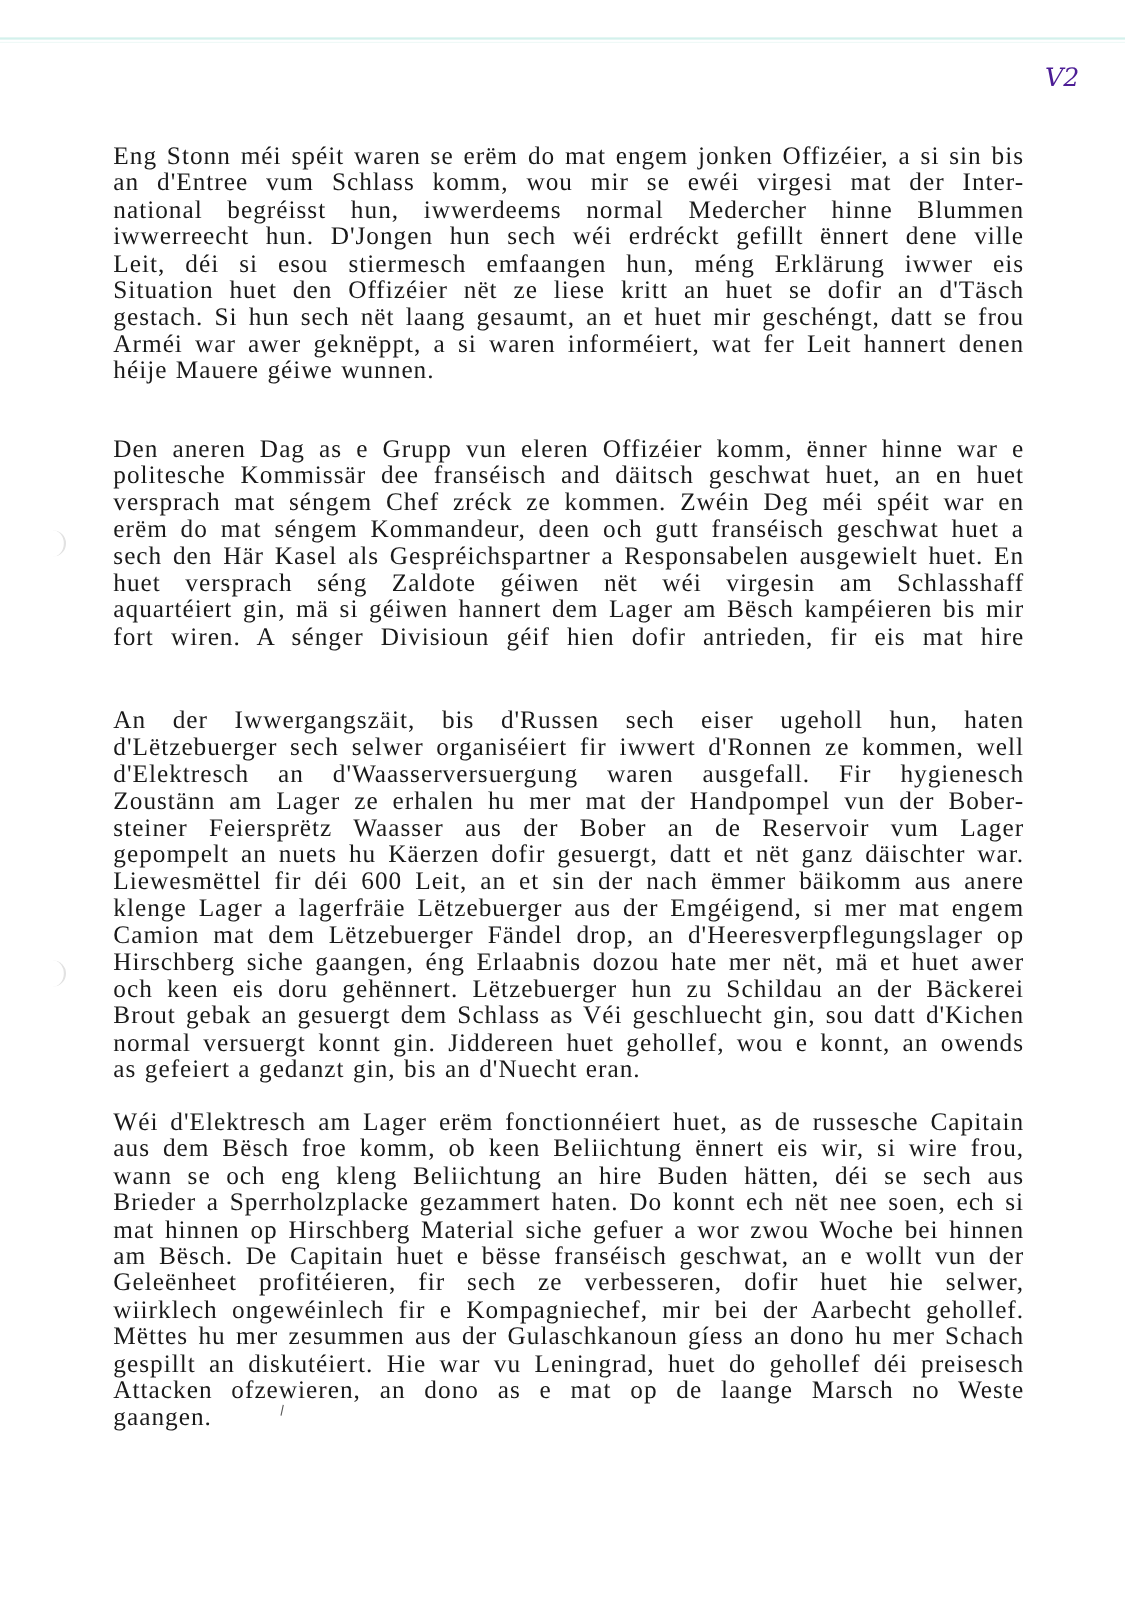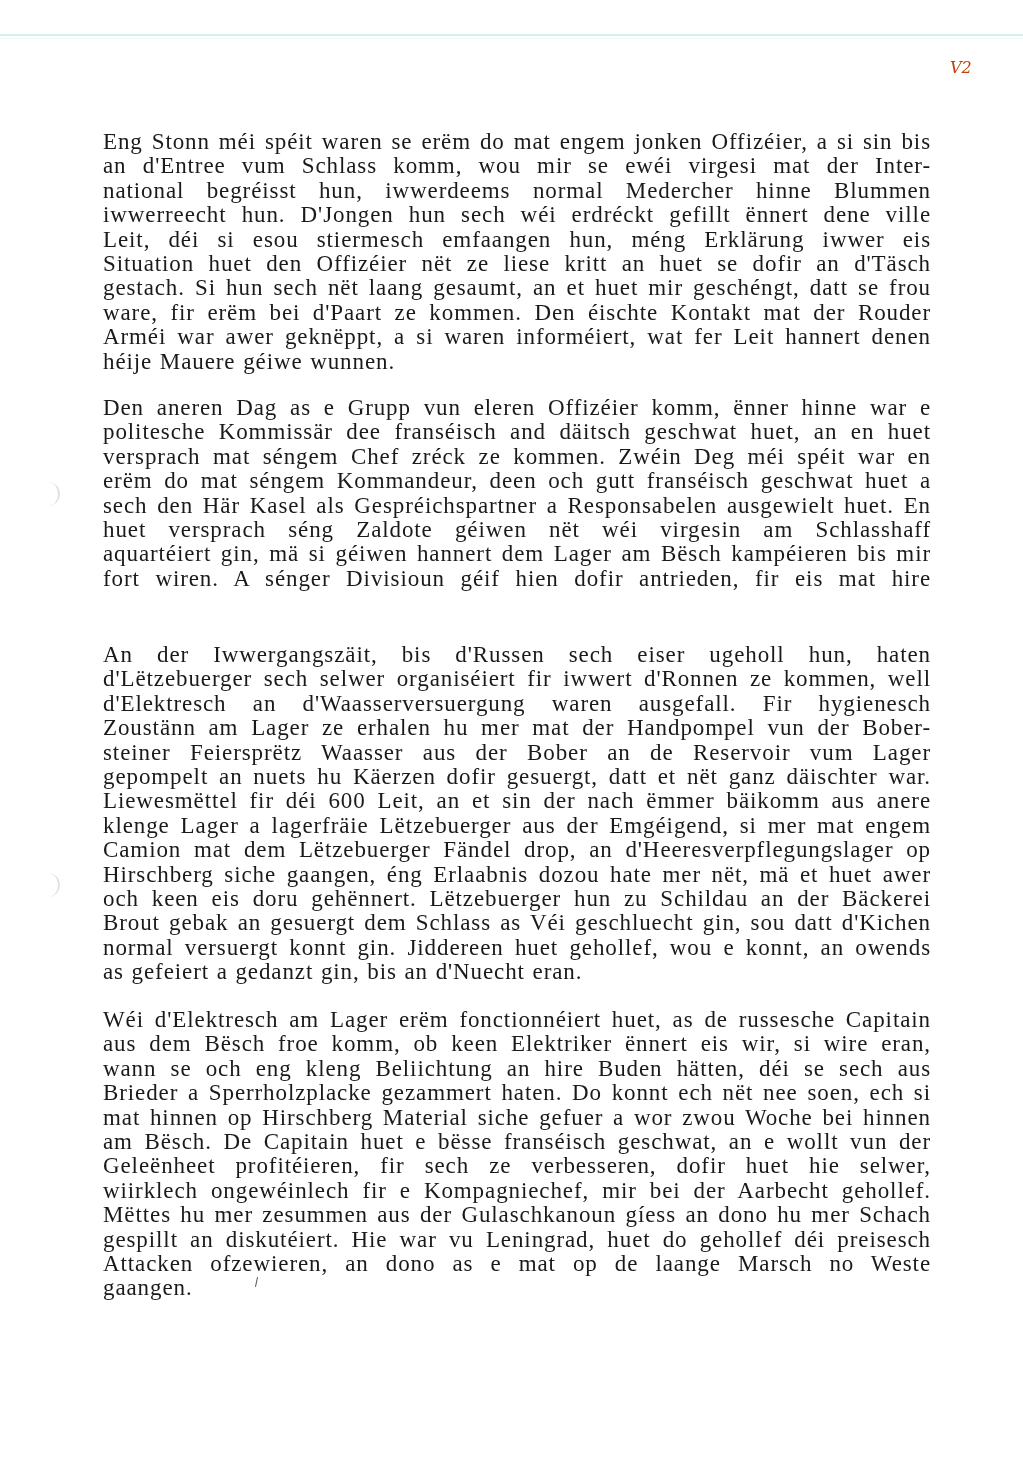--- a/index.html
+++ b/index.html
@@ -8,21 +8,21 @@
     font-family:"Liberation Serif", "DejaVu Serif", serif; color:#1a1a1a;
   }
   .top-rule {
     position:absolute; left:0; top:34px; width:1023px; height:2px; background:#d3f1ec;
   }
   .top-rule-faint {
     position:absolute; left:0; top:38px; width:1023px; height:1px; background:#eef9f7;
   }
   .page-mark {
     position:absolute; left:950px; top:58px; width:60px; height:40px;
-    color:#c2410c; font-family:"DejaVu Serif", serif; font-style:italic; font-size:16px;
+    color:#4c1d95; font-family:"DejaVu Serif", serif; font-style:italic; font-size:23px;
   }
   .punch-hole {
     position:absolute; left:38px; width:22px; height:24px;
     border-right:2px solid #e2e2e2; border-radius:0 14px 14px 0; box-sizing:border-box;
   }
   .hole-1 { top:482px; }
   .hole-2 { top:873px; }
   .text-block {
     position:absolute; left:103px; width:828px;
     font-size:23px; line-height:24.4px; text-align:justify; letter-spacing:0.9px; word-spacing:1px;
@@ -49,21 +49,20 @@
 
 <div class="text-block p1">
   <p>
     <span class="ln">Eng Stonn méi spéit waren se erëm do mat engem jonken Offizéier, a si sin bis</span>
     <span class="ln">an d'Entree vum Schlass komm, wou mir se ewéi virgesi mat der Inter-</span>
     <span class="ln">national begréisst hun, iwwerdeems normal Medercher hinne Blummen</span>
     <span class="ln">iwwerreecht hun. D'Jongen hun sech wéi erdréckt gefillt ënnert dene ville</span>
     <span class="ln">Leit, déi si esou stiermesch emfaangen hun, méng Erklärung iwwer eis</span>
     <span class="ln">Situation huet den Offizéier nët ze liese kritt an huet se dofir an d'Täsch</span>
     <span class="ln">gestach. Si hun sech nët laang gesaumt, an et huet mir geschéngt, datt se frou</span>
-    <span class="ln">ware, fir erëm bei d'Paart ze kommen. Den éischte Kontakt mat der Rouder</span>
     <span class="ln">Arméi war awer geknëppt, a si waren informéiert, wat fer Leit hannert denen</span>
     <span class="ln last">héije Mauere géiwe wunnen.</span>
   </p>
 </div>
 
 <div class="text-block p2">
   <p>
     <span class="ln">Den aneren Dag as e Grupp vun eleren Offizéier komm, ënner hinne war e</span>
     <span class="ln">politesche Kommissär dee franséisch and däitsch geschwat huet, an en huet</span>
     <span class="ln">versprach mat séngem Chef zréck ze kommen. Zwéin Deg méi spéit war en</span>
@@ -90,21 +89,21 @@
     <span class="ln">och keen eis doru gehënnert. Lëtzebuerger hun zu Schildau an der Bäckerei</span>
     <span class="ln">Brout gebak an gesuergt dem Schlass as Véi geschluecht gin, sou datt d'Kichen</span>
     <span class="ln">normal versuergt konnt gin. Jiddereen huet gehollef, wou e konnt, an owends</span>
     <span class="ln last">as gefeiert a gedanzt gin, bis an d'Nuecht eran.</span>
   </p>
 </div>
 
 <div class="text-block p4">
   <p>
     <span class="ln">Wéi d'Elektresch am Lager erëm fonctionnéiert huet, as de russesche Capitain</span>
-    <span class="ln">aus dem Bësch froe komm, ob keen Elektriker ënnert eis wir, si wire eran,</span>
+    <span class="ln">aus dem Bësch froe komm, ob keen Beliichtung ënnert eis wir, si wire frou,</span>
     <span class="ln">wann se och eng kleng Beliichtung an hire Buden hätten, déi se sech aus</span>
     <span class="ln">Brieder a Sperrholzplacke gezammert haten. Do konnt ech nët nee soen, ech si</span>
     <span class="ln">mat hinnen op Hirschberg Material siche gefuer a wor zwou Woche bei hinnen</span>
     <span class="ln">am Bësch. De Capitain huet e bësse franséisch geschwat, an e wollt vun der</span>
     <span class="ln">Geleënheet profitéieren, fir sech ze verbesseren, dofir huet hie selwer,</span>
     <span class="ln">wiirklech ongewéinlech fir e Kompagniechef, mir bei der Aarbecht gehollef.</span>
     <span class="ln">Mëttes hu mer zesummen aus der Gulaschkanoun gíess an dono hu mer Schach</span>
     <span class="ln">gespillt an diskutéiert. Hie war vu Leningrad, huet do gehollef déi preisesch</span>
     <span class="ln">Attacken ofzewieren, an dono as e mat op de laange Marsch no Weste</span>
     <span class="ln last">gaangen.</span>

